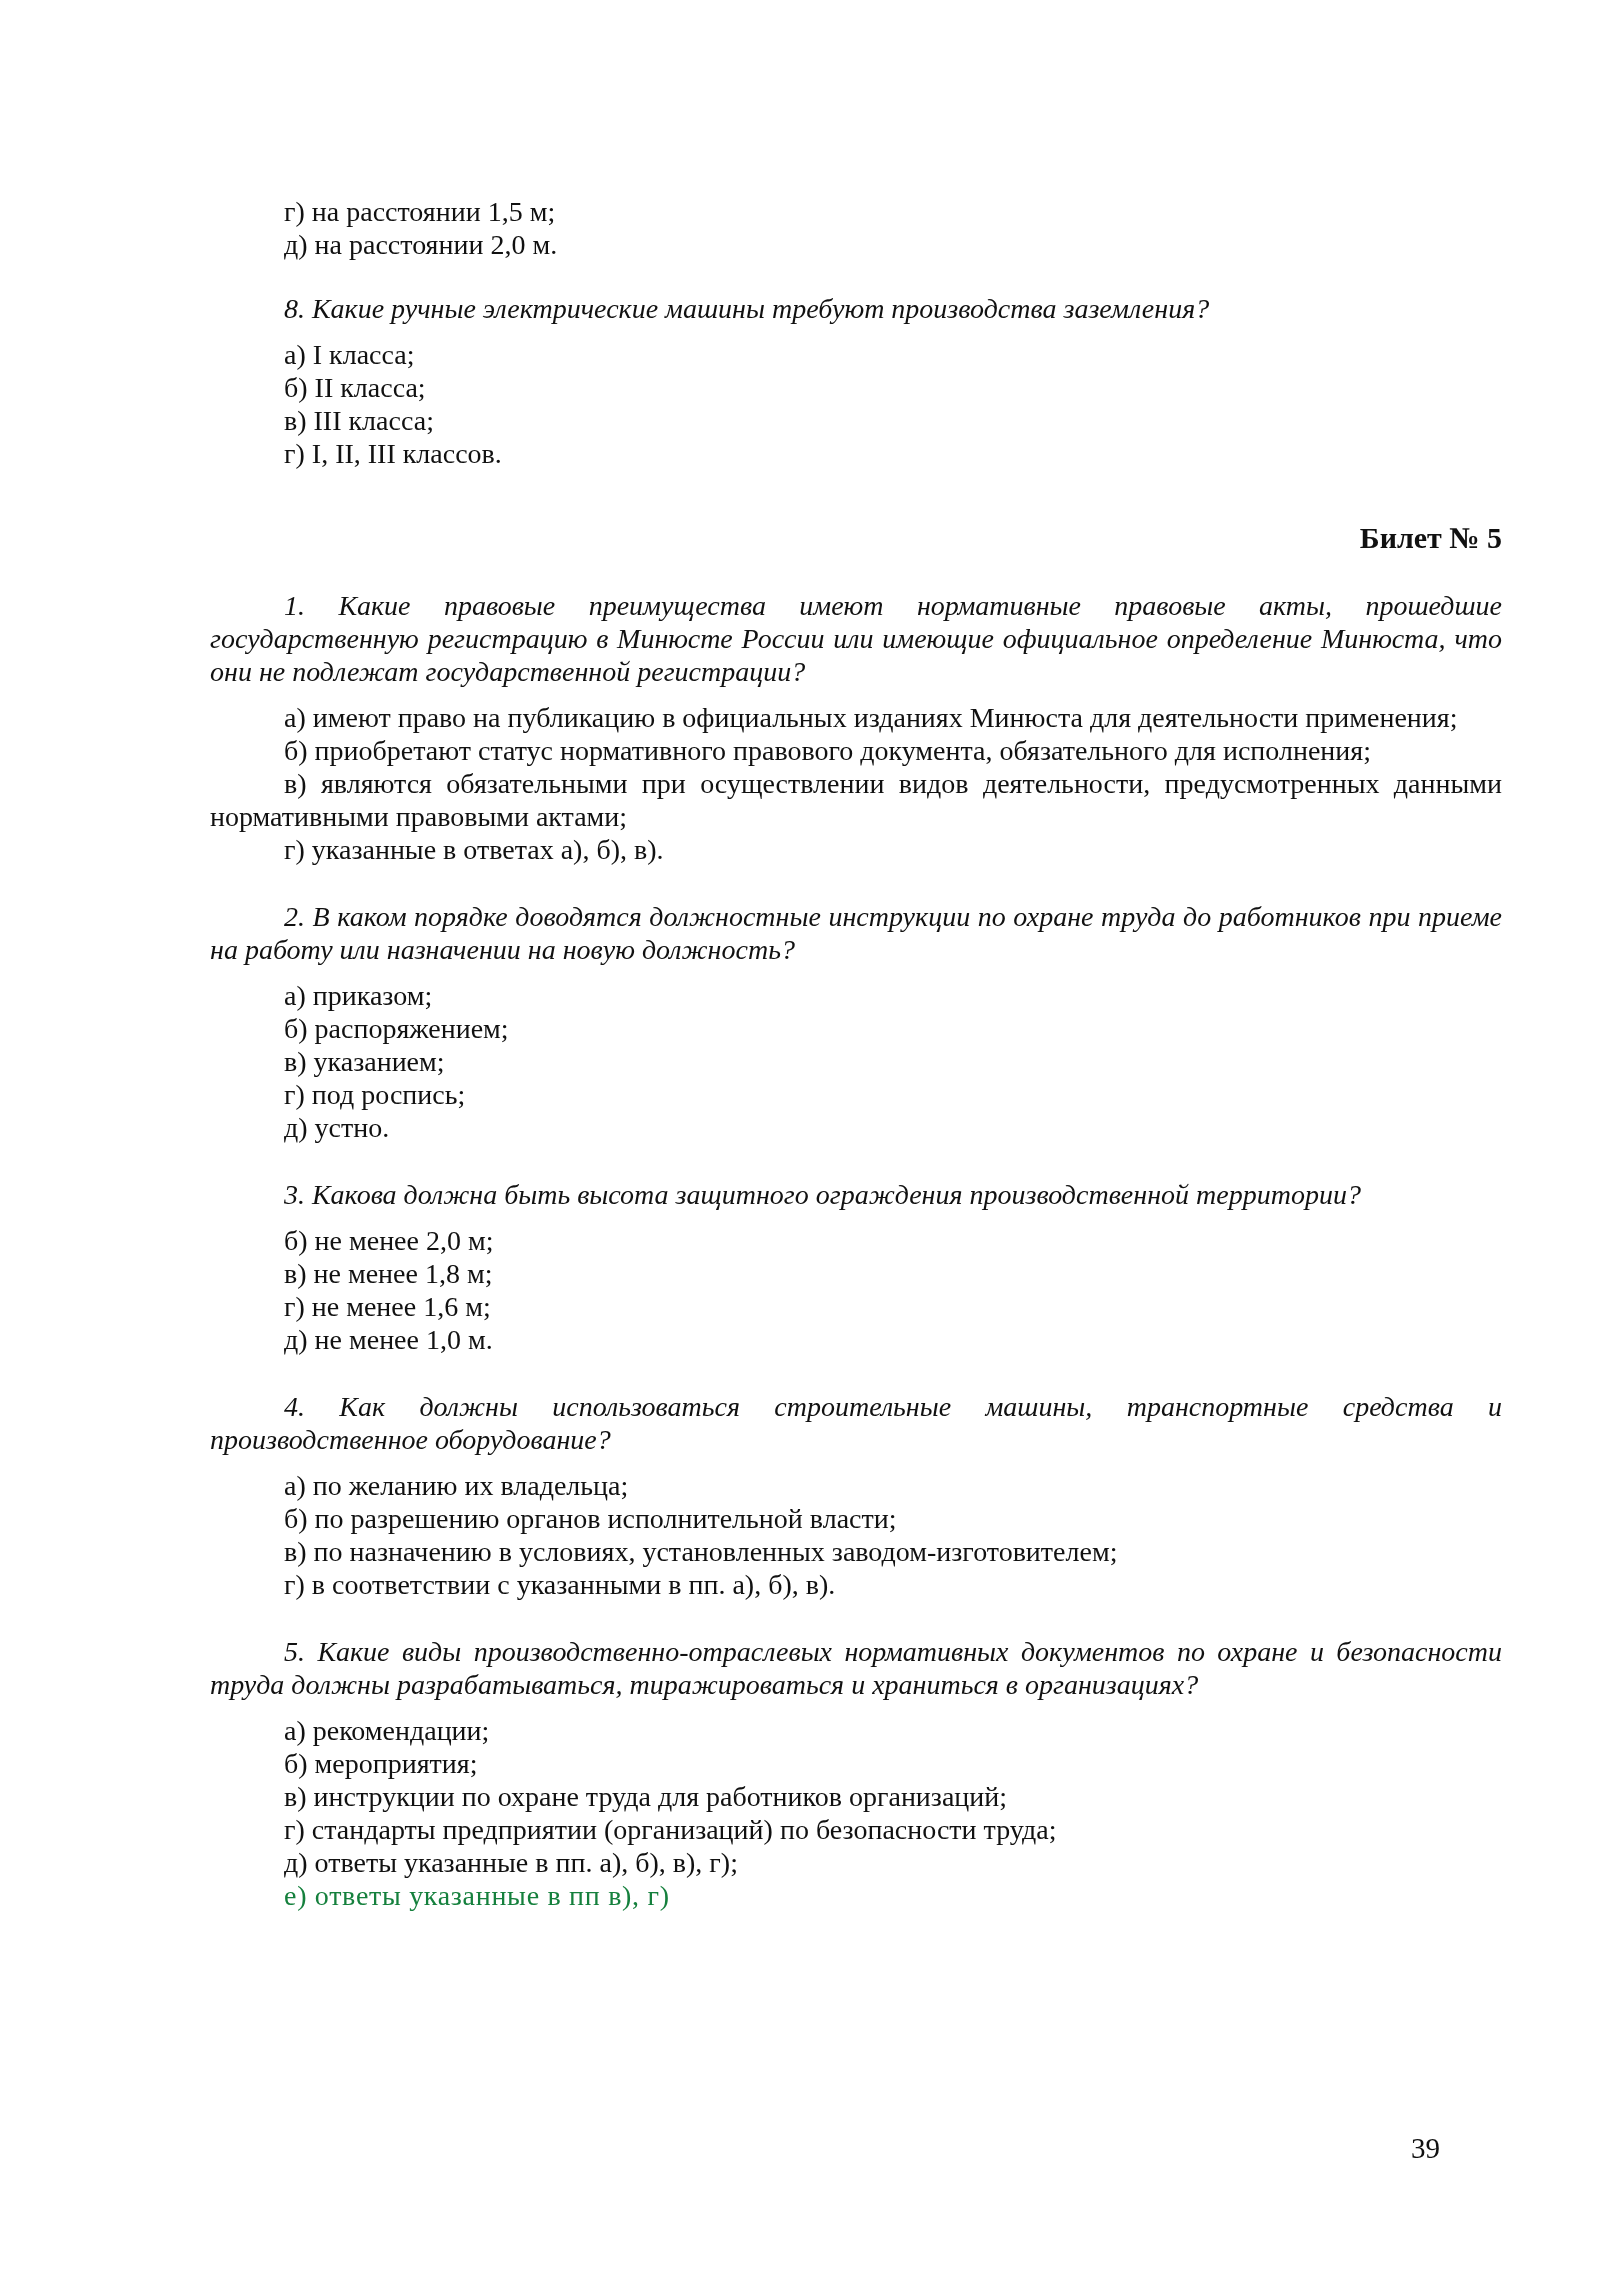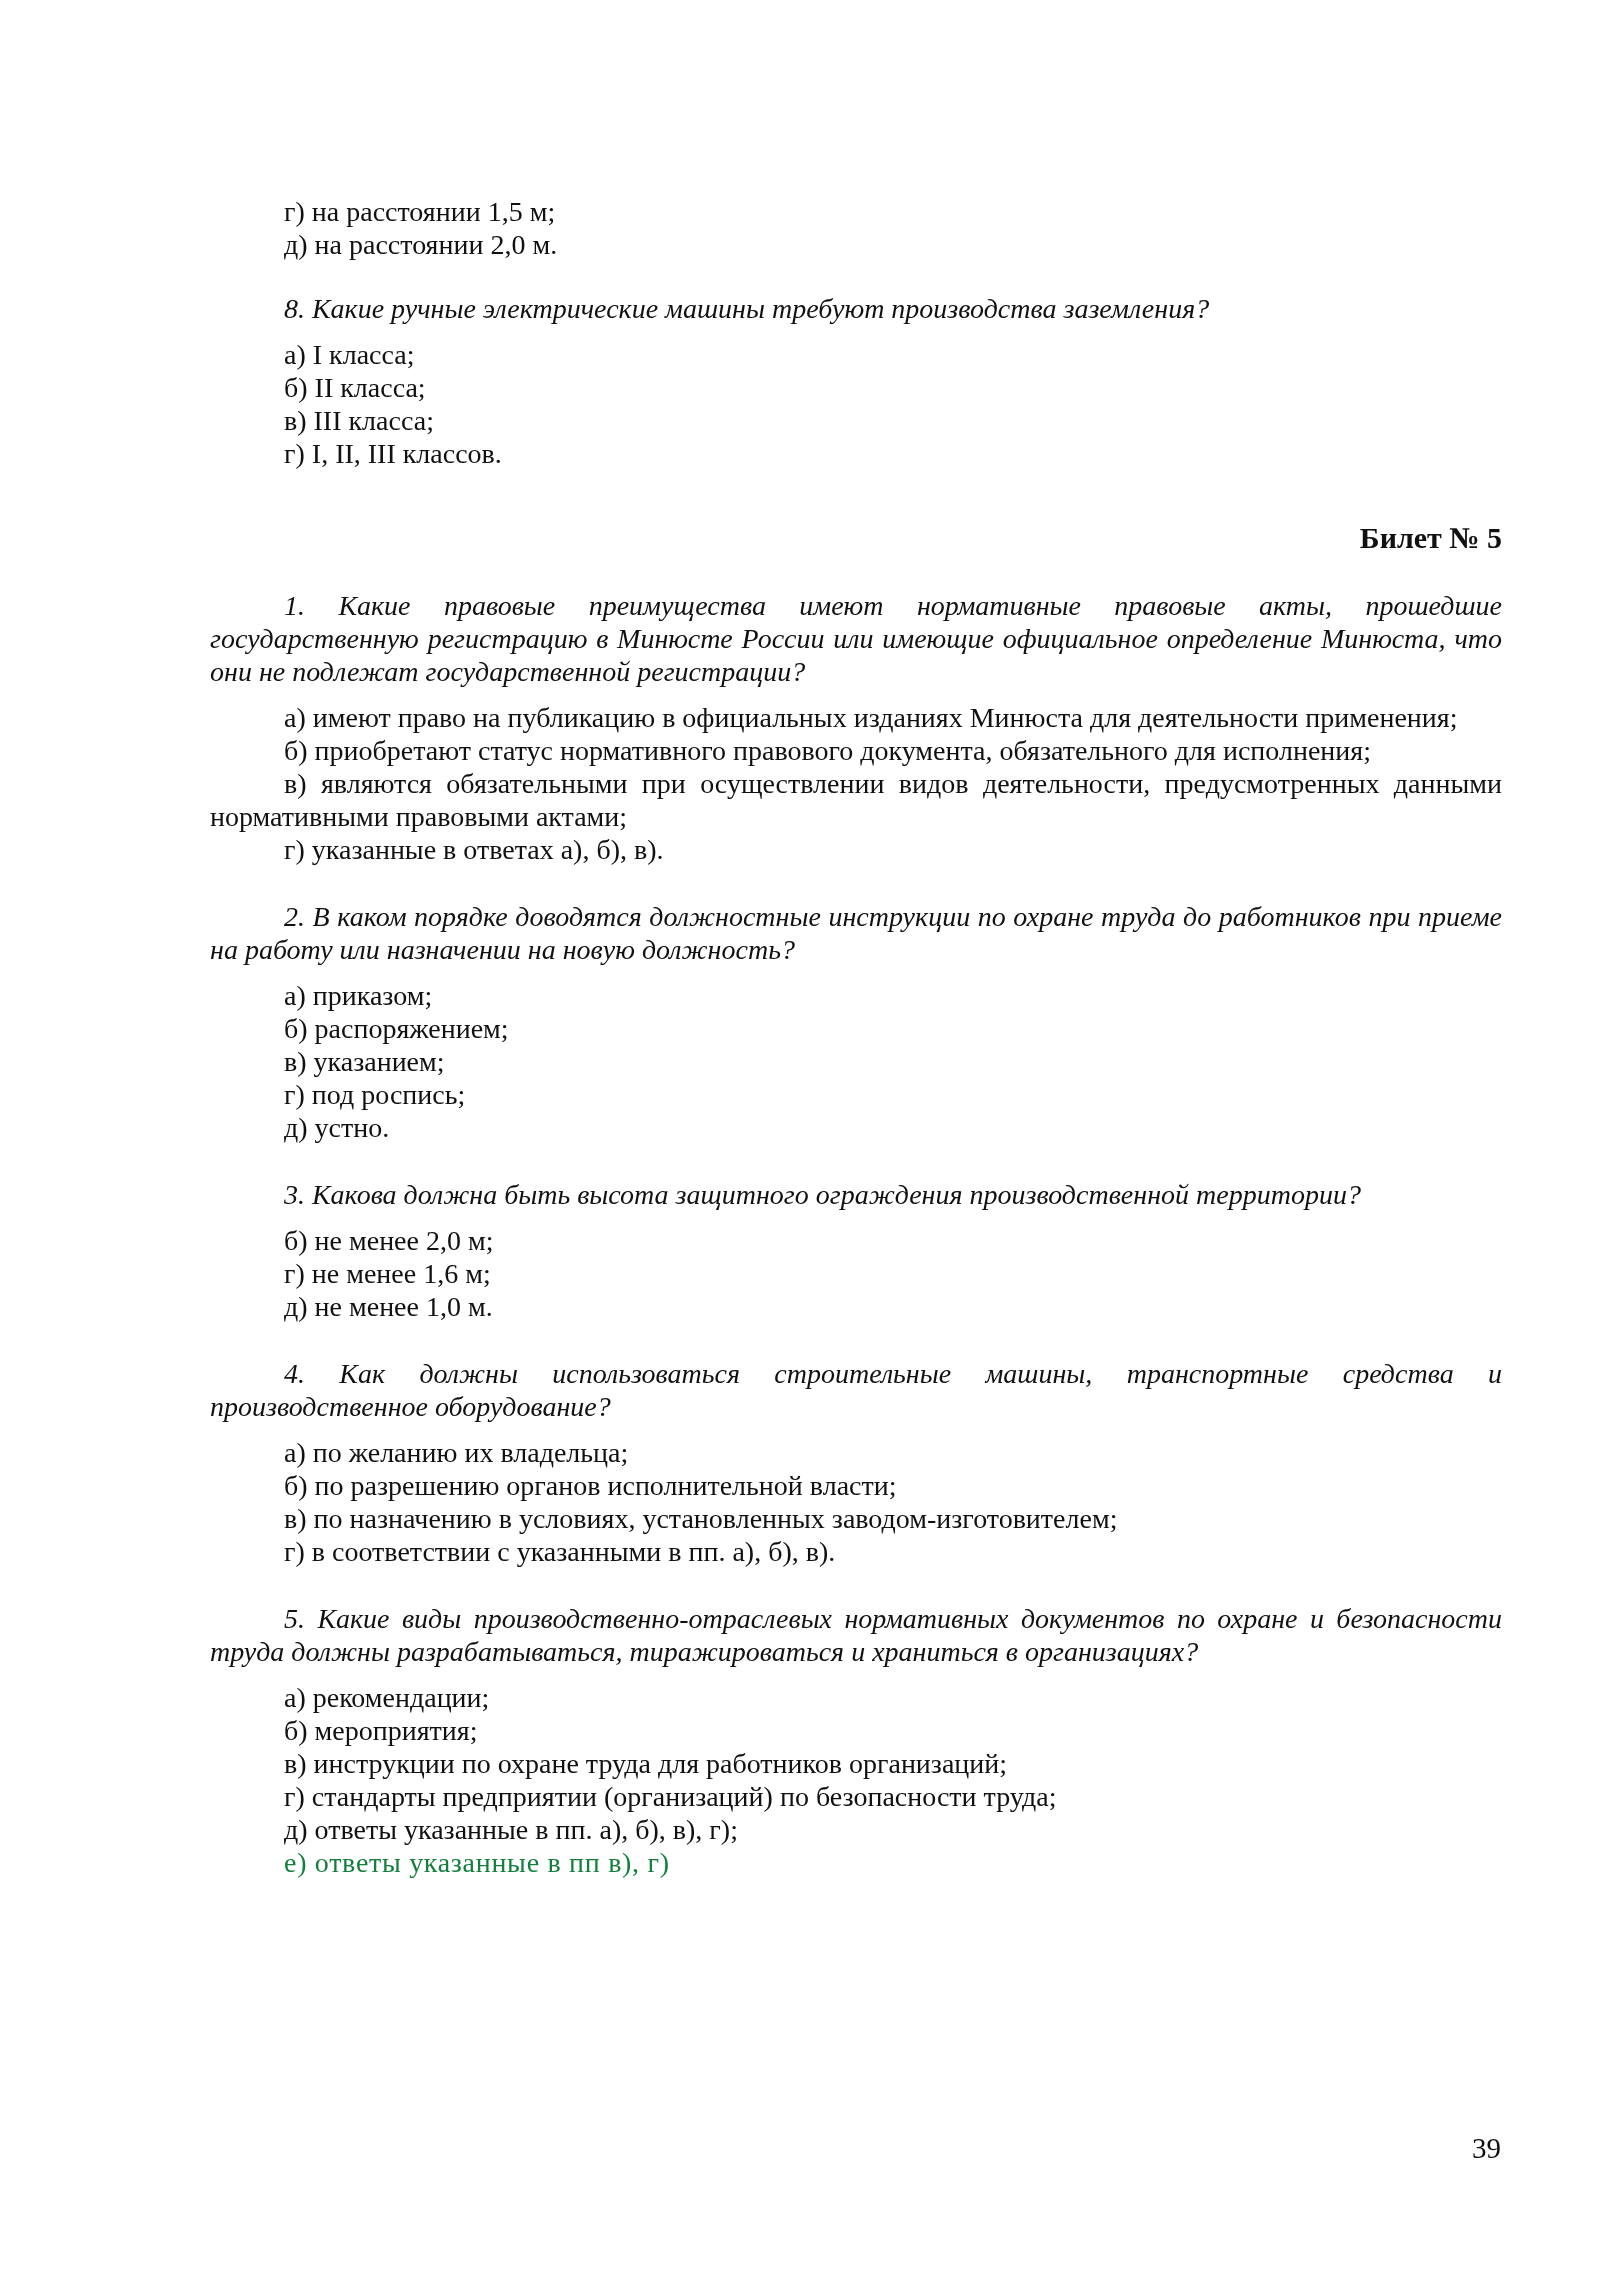--- a/index.html
+++ b/index.html
@@ -4,21 +4,21 @@
 <style>
   html, body { margin: 0; padding: 0; background: #ffffff; }
   body { width: 1617px; height: 2284px; position: relative; overflow: hidden; color: #111; }
   .page { position: absolute; left: 210px; top: 195px; width: 1292px; font-family: "Liberation Serif", serif; font-size: 28px; line-height: 33px; }
   .opt { padding-left: 74px; white-space: nowrap; }
   .opt.wrap { white-space: normal; text-indent: 74px; padding-left: 0; text-align: justify; }
   .q { font-weight: normal; font-style: italic; text-align: justify; text-indent: 74px; margin: 34px 0 13px 0; }
   .ticket { font-weight: bold; text-align: right; font-size: 30px; margin: 51px 0 0 0; }
   .block { margin: 0; }
   .faded { color: #15803d; letter-spacing: 0.7px; }
-  .pagenum { position: absolute; left: 1472px; top: 2132px; font-family: "Liberation Serif", serif; font-size: 29px; }
+  .pagenum { position: absolute; left: 1411px; top: 2132px; font-family: "Liberation Serif", serif; font-size: 29px; }
 </style>
 </head>
 <body>
 
 <div class="page">
 
   <div class="block">
     <div class="opt">г) на расстоянии 1,5 м;</div>
     <div class="opt">д) на расстоянии 2,0 м.</div>
   </div>
@@ -46,20 +46,21 @@
     <div class="opt">а) приказом;</div>
     <div class="opt">б) распоряжением;</div>
     <div class="opt">в) указанием;</div>
     <div class="opt">г) под роспись;</div>
     <div class="opt">д) устно.</div>
   </div>
 
   <div class="block">
     <div class="q">3. Какова должна быть высота защитного ограждения производственной территории?</div>
     <div class="opt">б) не менее 2,0 м;</div>
+    <div class="opt">в) не менее 1,8 м;</div>
     <div class="opt">г) не менее 1,6 м;</div>
     <div class="opt">д) не менее 1,0 м.</div>
   </div>
 
   <div class="block">
     <div class="q">4. Как должны использоваться строительные машины, транспортные средства и производственное оборудование?</div>
     <div class="opt">а) по желанию их владельца;</div>
     <div class="opt">б) по разрешению органов исполнительной власти;</div>
     <div class="opt">в) по назначению в условиях, установленных заводом-изготовителем;</div>
     <div class="opt">г) в соответствии с указанными в пп. а), б), в).</div>

